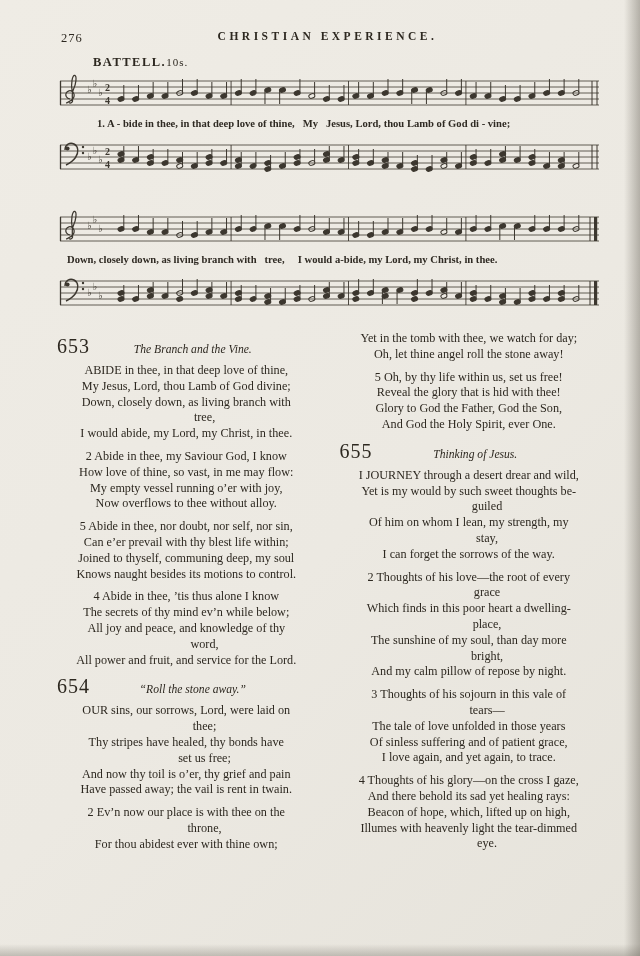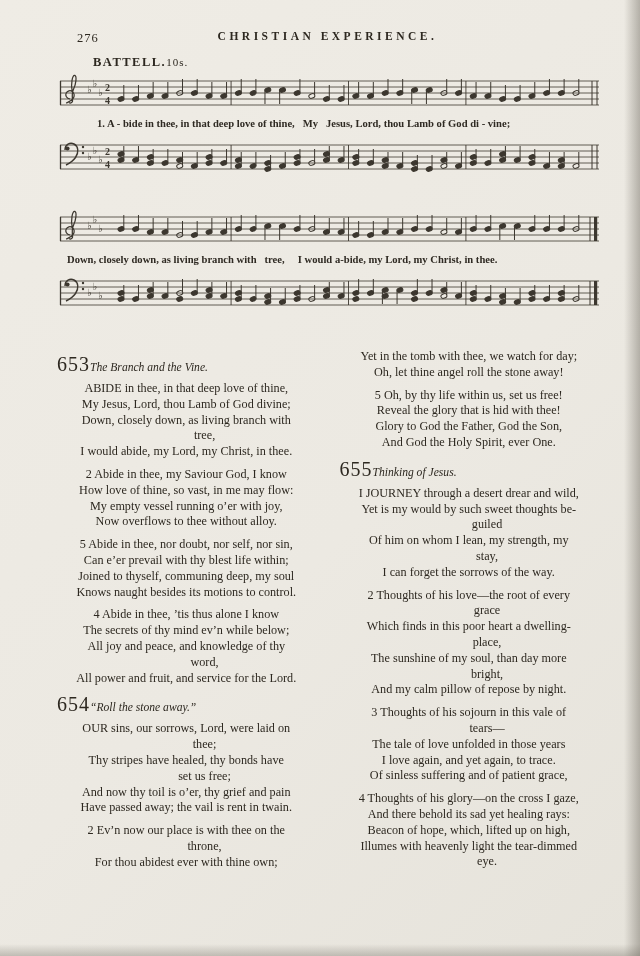--- a/index.html
+++ b/index.html
@@ -15,44 +15,44 @@
     background:linear-gradient(135deg,#efece5 0%,#ece9e2 55%,#e6e3db 100%);
     box-sizing:border-box;
     padding:30px 42px 0 57px;
   }
   .edge-right{position:absolute;top:0;right:0;width:16px;height:956px;
     background:linear-gradient(to right,rgba(110,105,95,0),rgba(110,105,95,.45));pointer-events:none;}
   .edge-bottom{position:absolute;left:0;bottom:0;width:640px;height:12px;
     background:linear-gradient(to bottom,rgba(110,105,95,0),rgba(110,105,95,.35));pointer-events:none;}
 
   .header{position:relative;height:17px;}
-  .page-number{position:absolute;left:20px;top:1px;font-size:12.5px;letter-spacing:1px;}
+  .page-number{position:absolute;left:4px;top:1px;font-size:12.5px;letter-spacing:1px;}
   .running-title{display:block;text-align:center;font-size:11.5px;letter-spacing:3.5px;font-weight:bold;}
 
   .tune-line{margin:5px 0 2px 36px;height:15px;}
   .tune-name{font-size:12.5px;font-weight:bold;letter-spacing:1.5px;}
   .tune-meter{font-size:11px;letter-spacing:1px;}
 
   .system{margin-top:2px;}
   .system + .system{margin-top:26px;}
   .staff{display:block;}
   .score-lyrics{
     width:560px;height:16px;line-height:16px;
     font-size:10.6px;font-weight:bold;white-space:nowrap;
     color:#2f2a23;margin:1px 0;
   }
   .ly1{padding-left:40px;}
   .ly2{padding-left:10px;}
 
-  .columns{display:flex;gap:24px;margin-top:34px;font-family:Liberation Serif, serif;}
+  .columns{display:flex;gap:24px;margin-top:16px;font-family:Liberation Serif, serif;}
   .col{flex:1;min-width:0;}
 
   .hymn-head{display:flex;align-items:baseline;margin:4px 0 5px 0;}
   .hymn-num{font-size:20px;letter-spacing:1px;}
-  .hymn-title{flex:1;font-style:italic;font-size:11.6px;padding-right:20px;}
+  .hymn-title{flex:1;text-align:center;font-style:italic;font-size:11.6px;padding-right:20px;}
 
   .stanza{margin-bottom:7px;text-align:center;}
   .vline{font-size:12.2px;line-height:15.8px;white-space:pre-wrap;}
 </style>
 </head>
 <body>
 
 <div class="page">
 
   <div class="header">
@@ -517,22 +517,22 @@
           <div class="vline">Which finds in this poor heart a dwelling-</div>
           <div class="vline">   place,</div>
           <div class="vline">The sunshine of my soul, than day more</div>
           <div class="vline">   bright,</div>
           <div class="vline">And my calm pillow of repose by night.</div>
         </div>
         <div class="stanza">
           <div class="vline">3 Thoughts of his sojourn in this vale of</div>
           <div class="vline">   tears—</div>
           <div class="vline">The tale of love unfolded in those years</div>
+          <div class="vline">Of sinless suffering and of patient grace,</div>
           <div class="vline">I love again, and yet again, to trace.</div>
-          <div class="vline">Of sinless suffering and of patient grace,</div>
         </div>
         <div class="stanza">
           <div class="vline">4 Thoughts of his glory—on the cross I gaze,</div>
           <div class="vline">And there behold its sad yet healing rays:</div>
           <div class="vline">Beacon of hope, which, lifted up on high,</div>
           <div class="vline">Illumes with heavenly light the tear-dimmed</div>
           <div class="vline">   eye.</div>
         </div>
       </div>
   </div>

